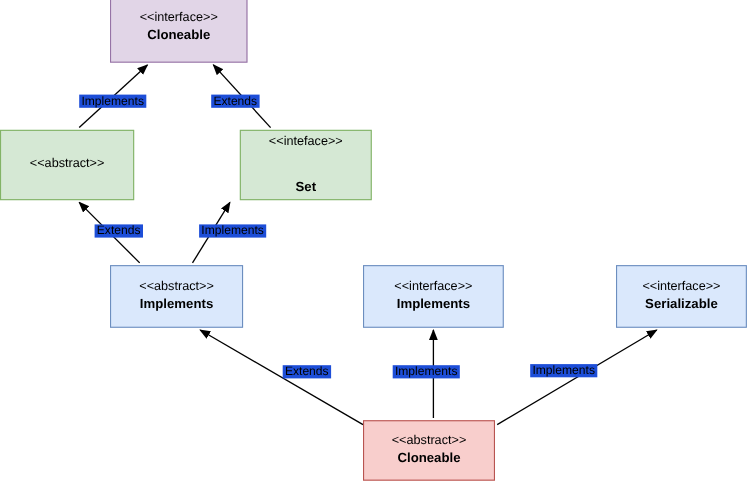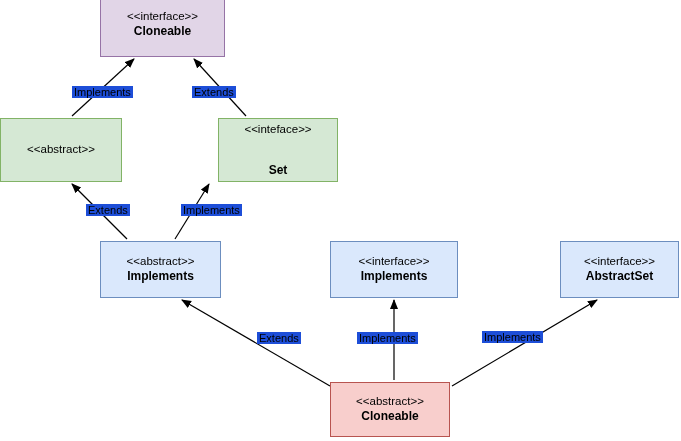--- a/index.html
+++ b/index.html
@@ -99,21 +99,21 @@
       <div class="node blue" style="left: 100px; top: 241px; width: 121px; height: 57px;">
         <div class="stereotype">&lt;&lt;abstract&gt;&gt;</div>
         <div class="cname">Implements</div>
       </div>
       <div class="node blue" style="left: 330px; top: 241px; width: 128px; height: 57px;">
         <div class="stereotype">&lt;&lt;interface&gt;&gt;</div>
         <div class="cname">Implements</div>
       </div>
       <div class="node blue" style="left: 560px; top: 241px; width: 119px; height: 57px;">
         <div class="stereotype">&lt;&lt;interface&gt;&gt;</div>
-        <div class="cname">AbstractSet</div>
+        <div class="cname">Serializable</div>
       </div>
       <div class="node red" style="left: 330px; top: 382px; width: 120px; height: 55px;">
         <div class="stereotype">&lt;&lt;abstract&gt;&gt;</div>
         <div class="cname">Cloneable</div>
       </div>
     </div>
   <div id="label-layer">
       <div class="edge-label" style="left: 72px; top: 86px;">Implements</div>
       <div class="edge-label" style="left: 192px; top: 86px;">Extends</div>
       <div class="edge-label" style="left: 86px; top: 204px;">Extends</div>

